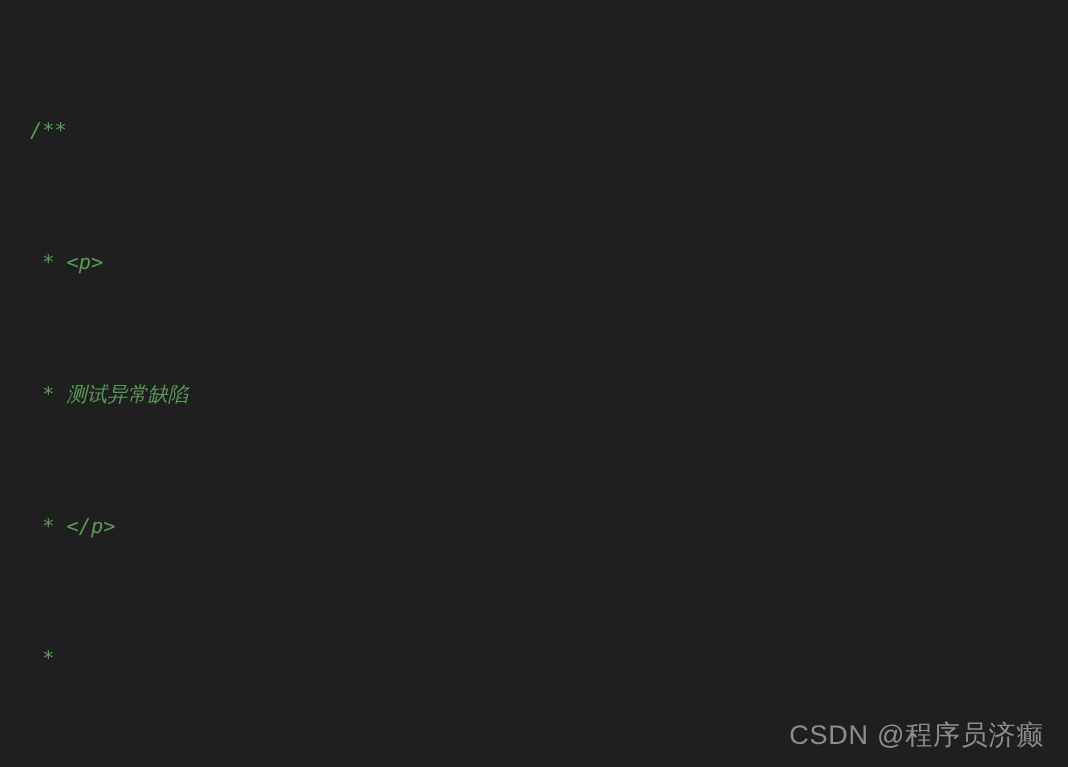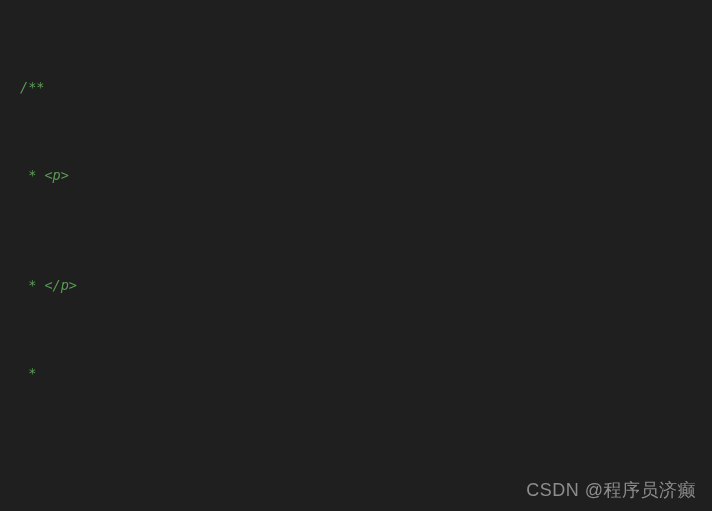--- a/index.html
+++ b/index.html
@@ -48,20 +48,21 @@
 <body>
 
 <div id="editor">
 
   <div id="code">
 
     <div class="line"><span class="cmt">/**</span></div>
 
     <div class="line"><span class="cmt"> * &lt;p&gt;</span></div>
 
+    <div class="line"><span class="cmt"> * 测试异常缺陷</span></div>
 
     <div class="line"><span class="cmt"> * &lt;/p&gt;</span></div>
 
     <div class="line"><span class="cmt"> *</span></div>
 
     
 
     
 
     

